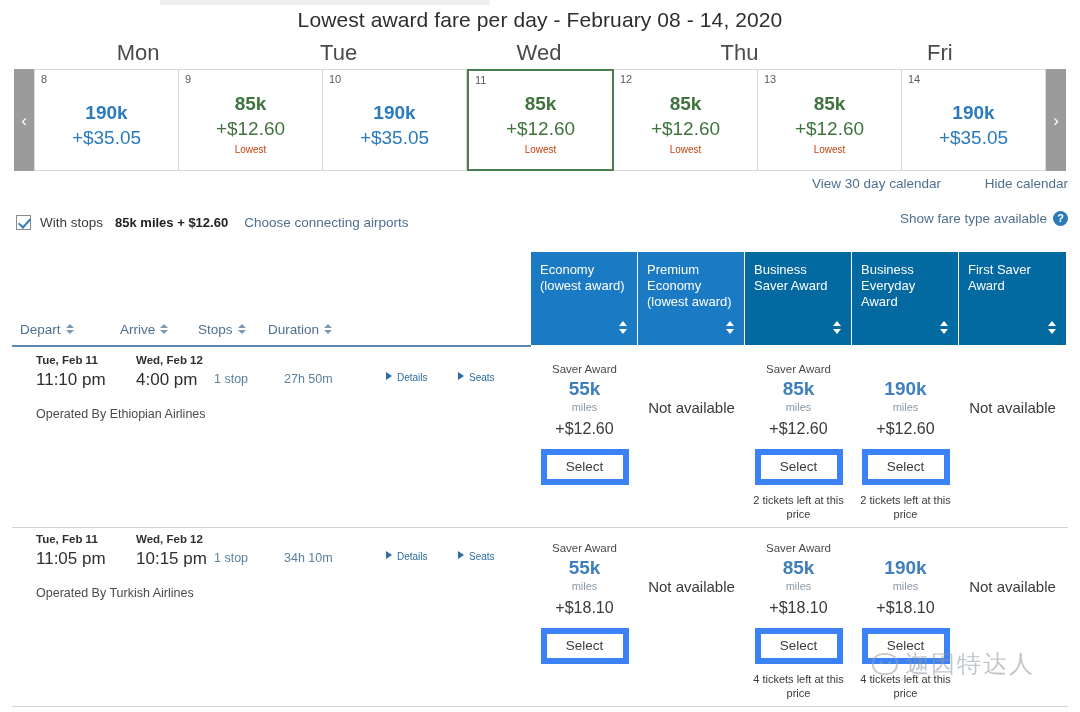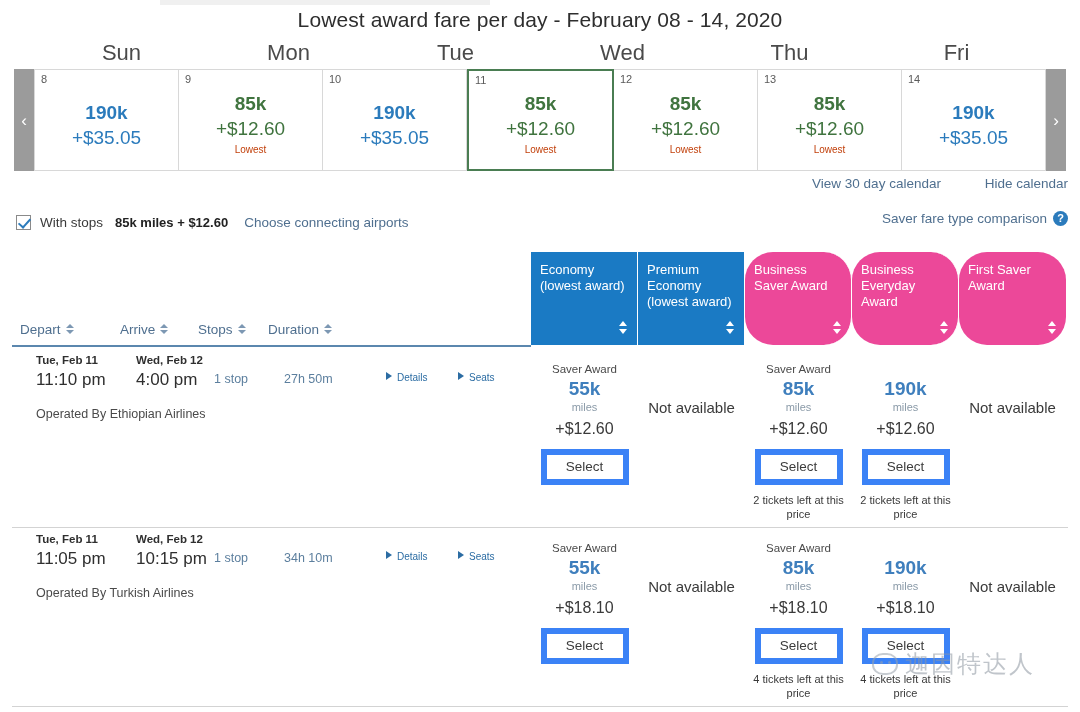--- a/index.html
+++ b/index.html
@@ -123,21 +123,21 @@
   }
   .fare-head {
     width: 107px; height: 93px;
     color: #ffffff; font-size: 13px; line-height: 16px;
     padding: 10px 8px 6px 9px;
     position: relative;
     border-right: 1px solid #ffffff;
     cursor: pointer;
   }
   .fare-head.light { background: #1a7ac4; }
-  .fare-head.dark  { background: #ec4899; border-radius: 28px; }
+  .fare-head.dark  { background: #0369a1; }
   .fare-head:last-child { border-right: none; }
   .sort-arrows {
     position: absolute; right: 9px; bottom: 8px;
     width: 9px; height: 16px;
   }
   .sort-arrows i {
     display: block; width: 0; height: 0;
     border-left: 4.5px solid transparent; border-right: 4.5px solid transparent;
   }
   .sort-arrows i.up   { border-bottom: 5px solid #ffffff; margin-bottom: 3px; }
@@ -242,21 +242,20 @@
 </head>
 <body>
 
 <div id="page">
 
   <div class="top-strip"></div>
 
   <div class="cal-title">Lowest award fare per day - February 08 - 14, 2020</div>
 
   <div class="dow-row" id="dow-row">
-      <div class="dow">Sun</div>
       <div class="dow">Mon</div>
       <div class="dow">Tue</div>
       <div class="dow">Wed</div>
       <div class="dow">Thu</div>
       <div class="dow">Fri</div>
     </div>
 
   <div class="cal-strip">
     <div class="cal-arrow">‹</div>
     <div class="cal-cells" id="cal-cells">
@@ -326,21 +325,21 @@
   </div>
 
   <div class="filter-row">
     <div class="chk"></div>
     <span class="filter-label">With stops</span>
     <span class="filter-price">85k miles + $12.60</span>
     <span class="filter-link">Choose connecting airports</span>
   </div>
 
   <div class="fare-compare">
-    <span>Saver fare type comparison</span>
+    <span>Show fare type available</span>
     <span class="help-icon">?</span>
   </div>
 
   <div class="fare-head-row" id="fare-head-row">
       <div class="fare-head light"><span>Economy (lowest award)</span><span class="sort-arrows">
           <i class="up"></i>
           <i class="down"></i>
         </span></div>
       <div class="fare-head light"><span>Premium Economy (lowest award)</span><span class="sort-arrows">
           <i class="up"></i>

